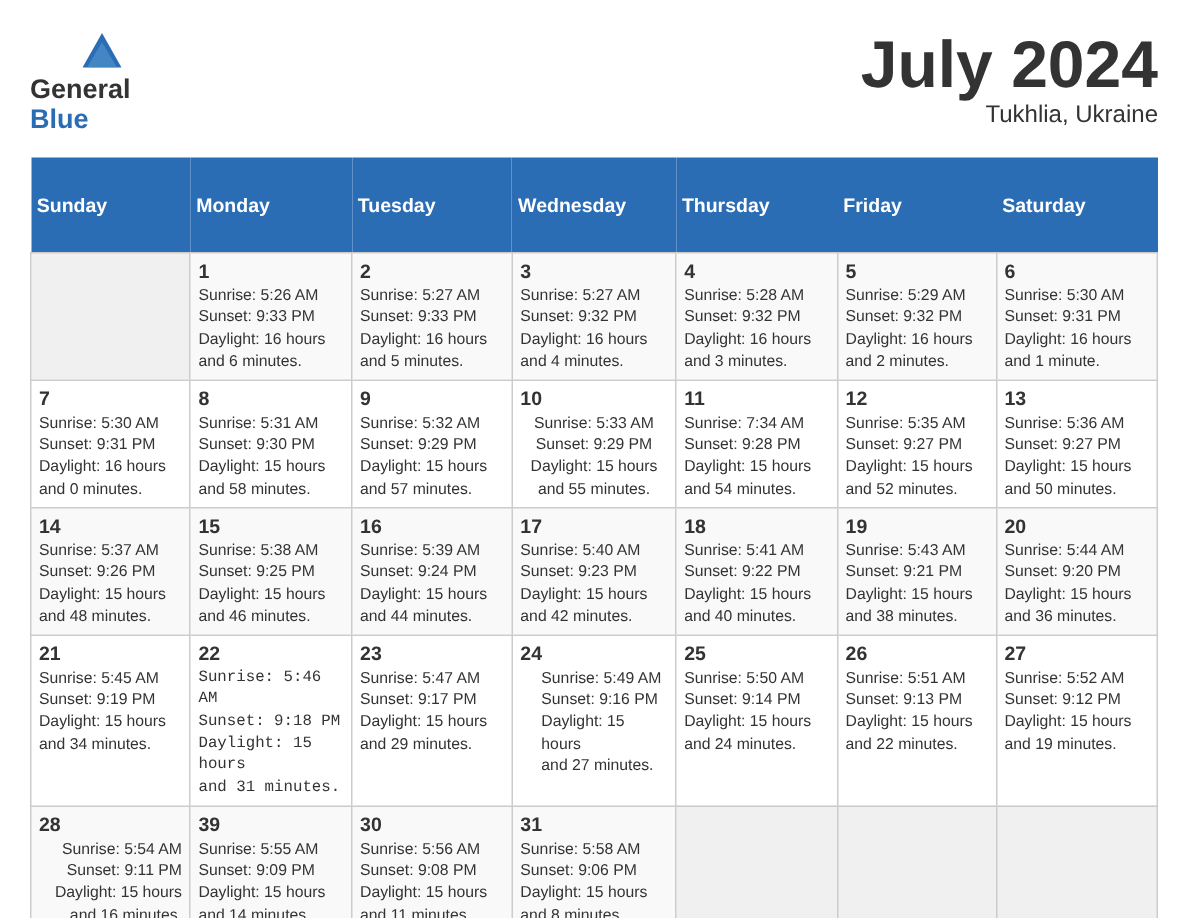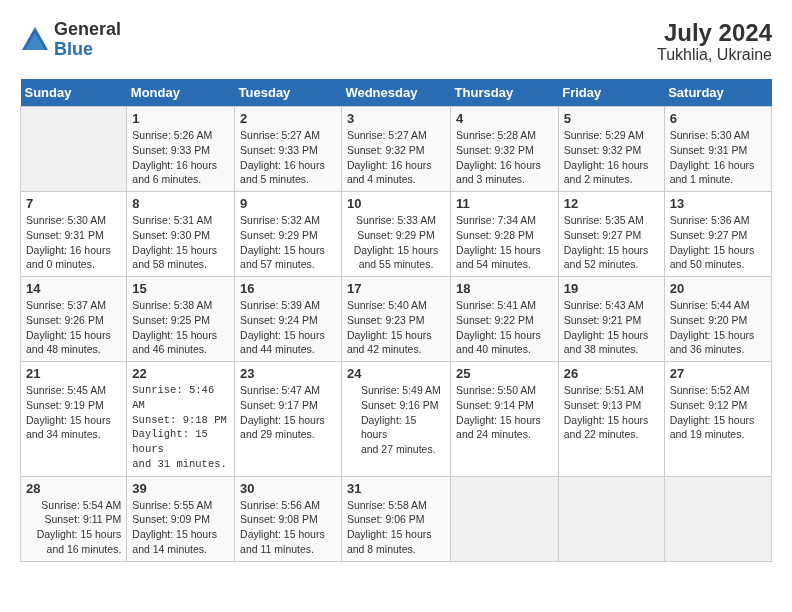--- a/index.html
+++ b/index.html
@@ -11,21 +11,22 @@
       padding: 20px;
     }
     .header {
       display: flex;
       justify-content: space-between;
       align-items: flex-start;
       margin-bottom: 15px;
     }
     .logo {
       display: flex;
-      align-items: center;
+      align-items: flex-end;
+      flex-direction: column;
     }
     .logo-text {
       display: flex;
       flex-direction: column;
       line-height: 1.1;
     }
     .logo-general {
       font-size: 18px;
       font-weight: bold;
       color: #333;
@@ -37,38 +38,38 @@
     }
     .logo-icon {
       width: 30px;
       height: 30px;
       margin-right: 4px;
     }
     .title-block {
       text-align: right;
     }
     .month-year {
-      font-size: 24px;
+      font-size: 44px;
       font-weight: bold;
       color: #333;
       line-height: 1.1;
     }
     .location {
       font-size: 16px;
       color: #333;
     }
     table {
       width: 100%;
       border-collapse: collapse;
       font-size: 11px;
     }
     thead tr th {
       background-color: #2a6db5;
       color: #fff;
-      padding: 6px 4px;
+      padding: 24px 4px;
       text-align: left;
       font-size: 13px;
       font-weight: bold;
     }
     tbody tr td {
       border: 1px solid #ccc;
       padding: 4px 5px;
       vertical-align: top;
       min-height: 80px;
       height: 85px;

